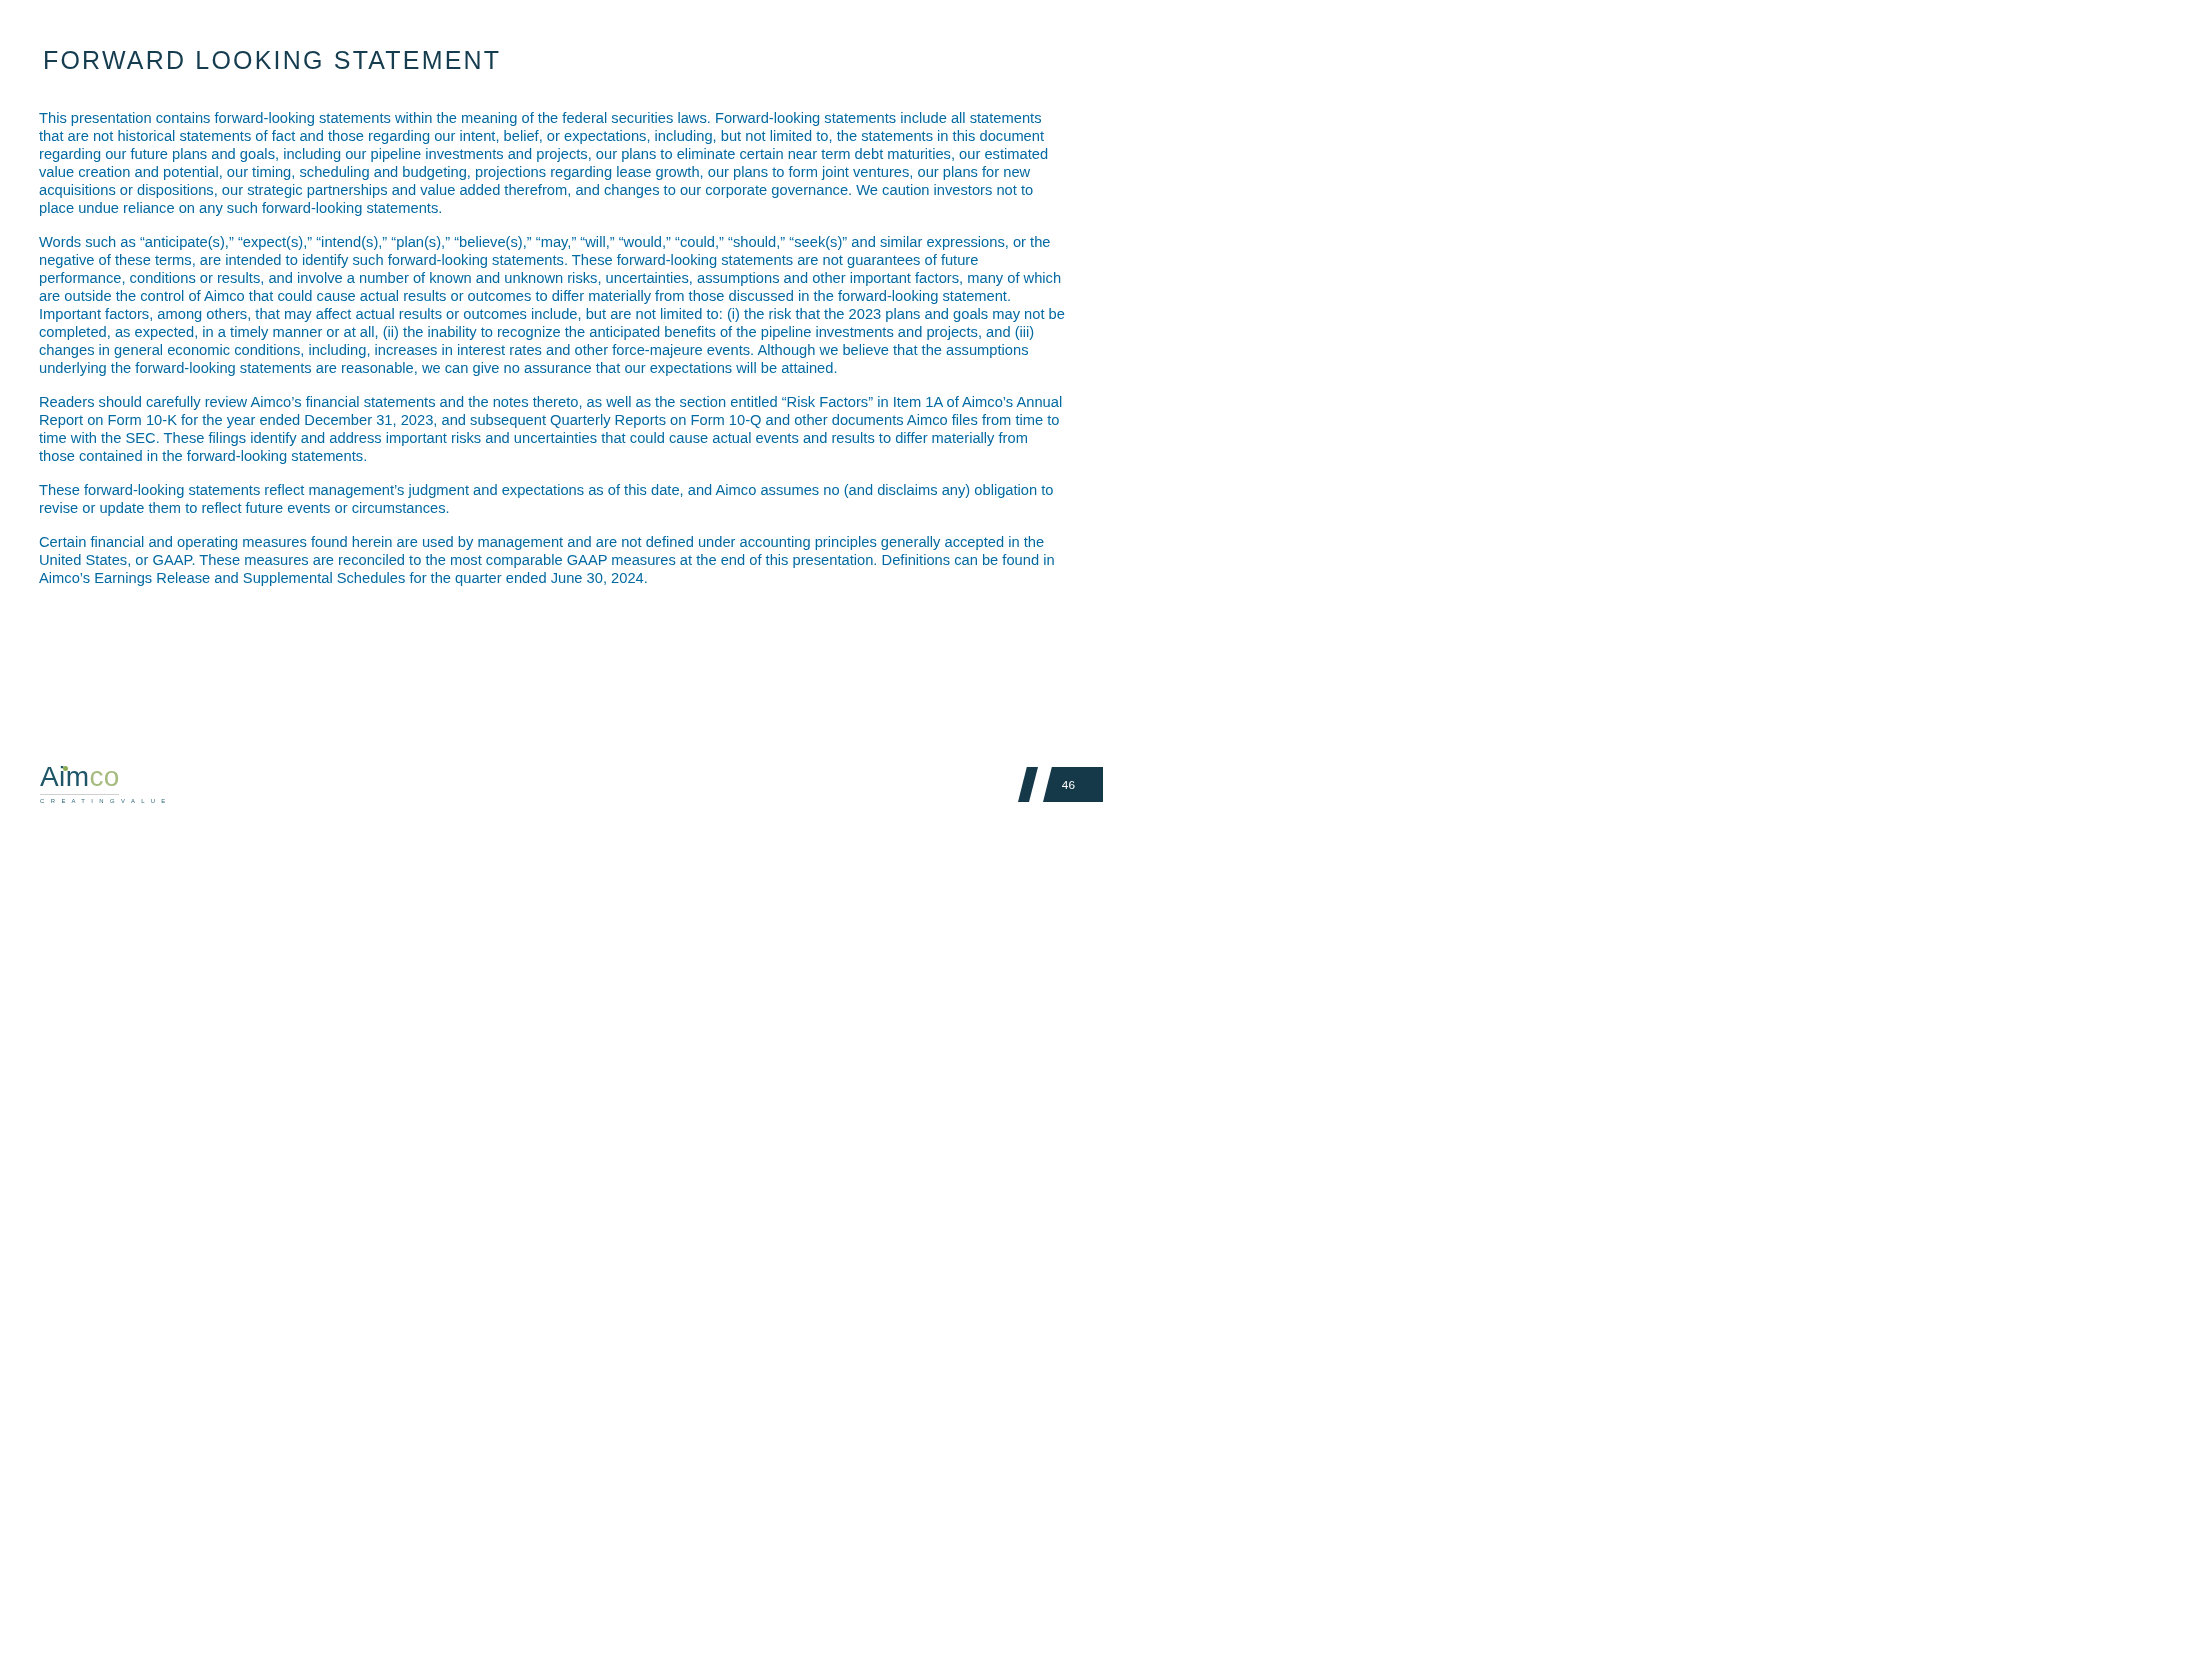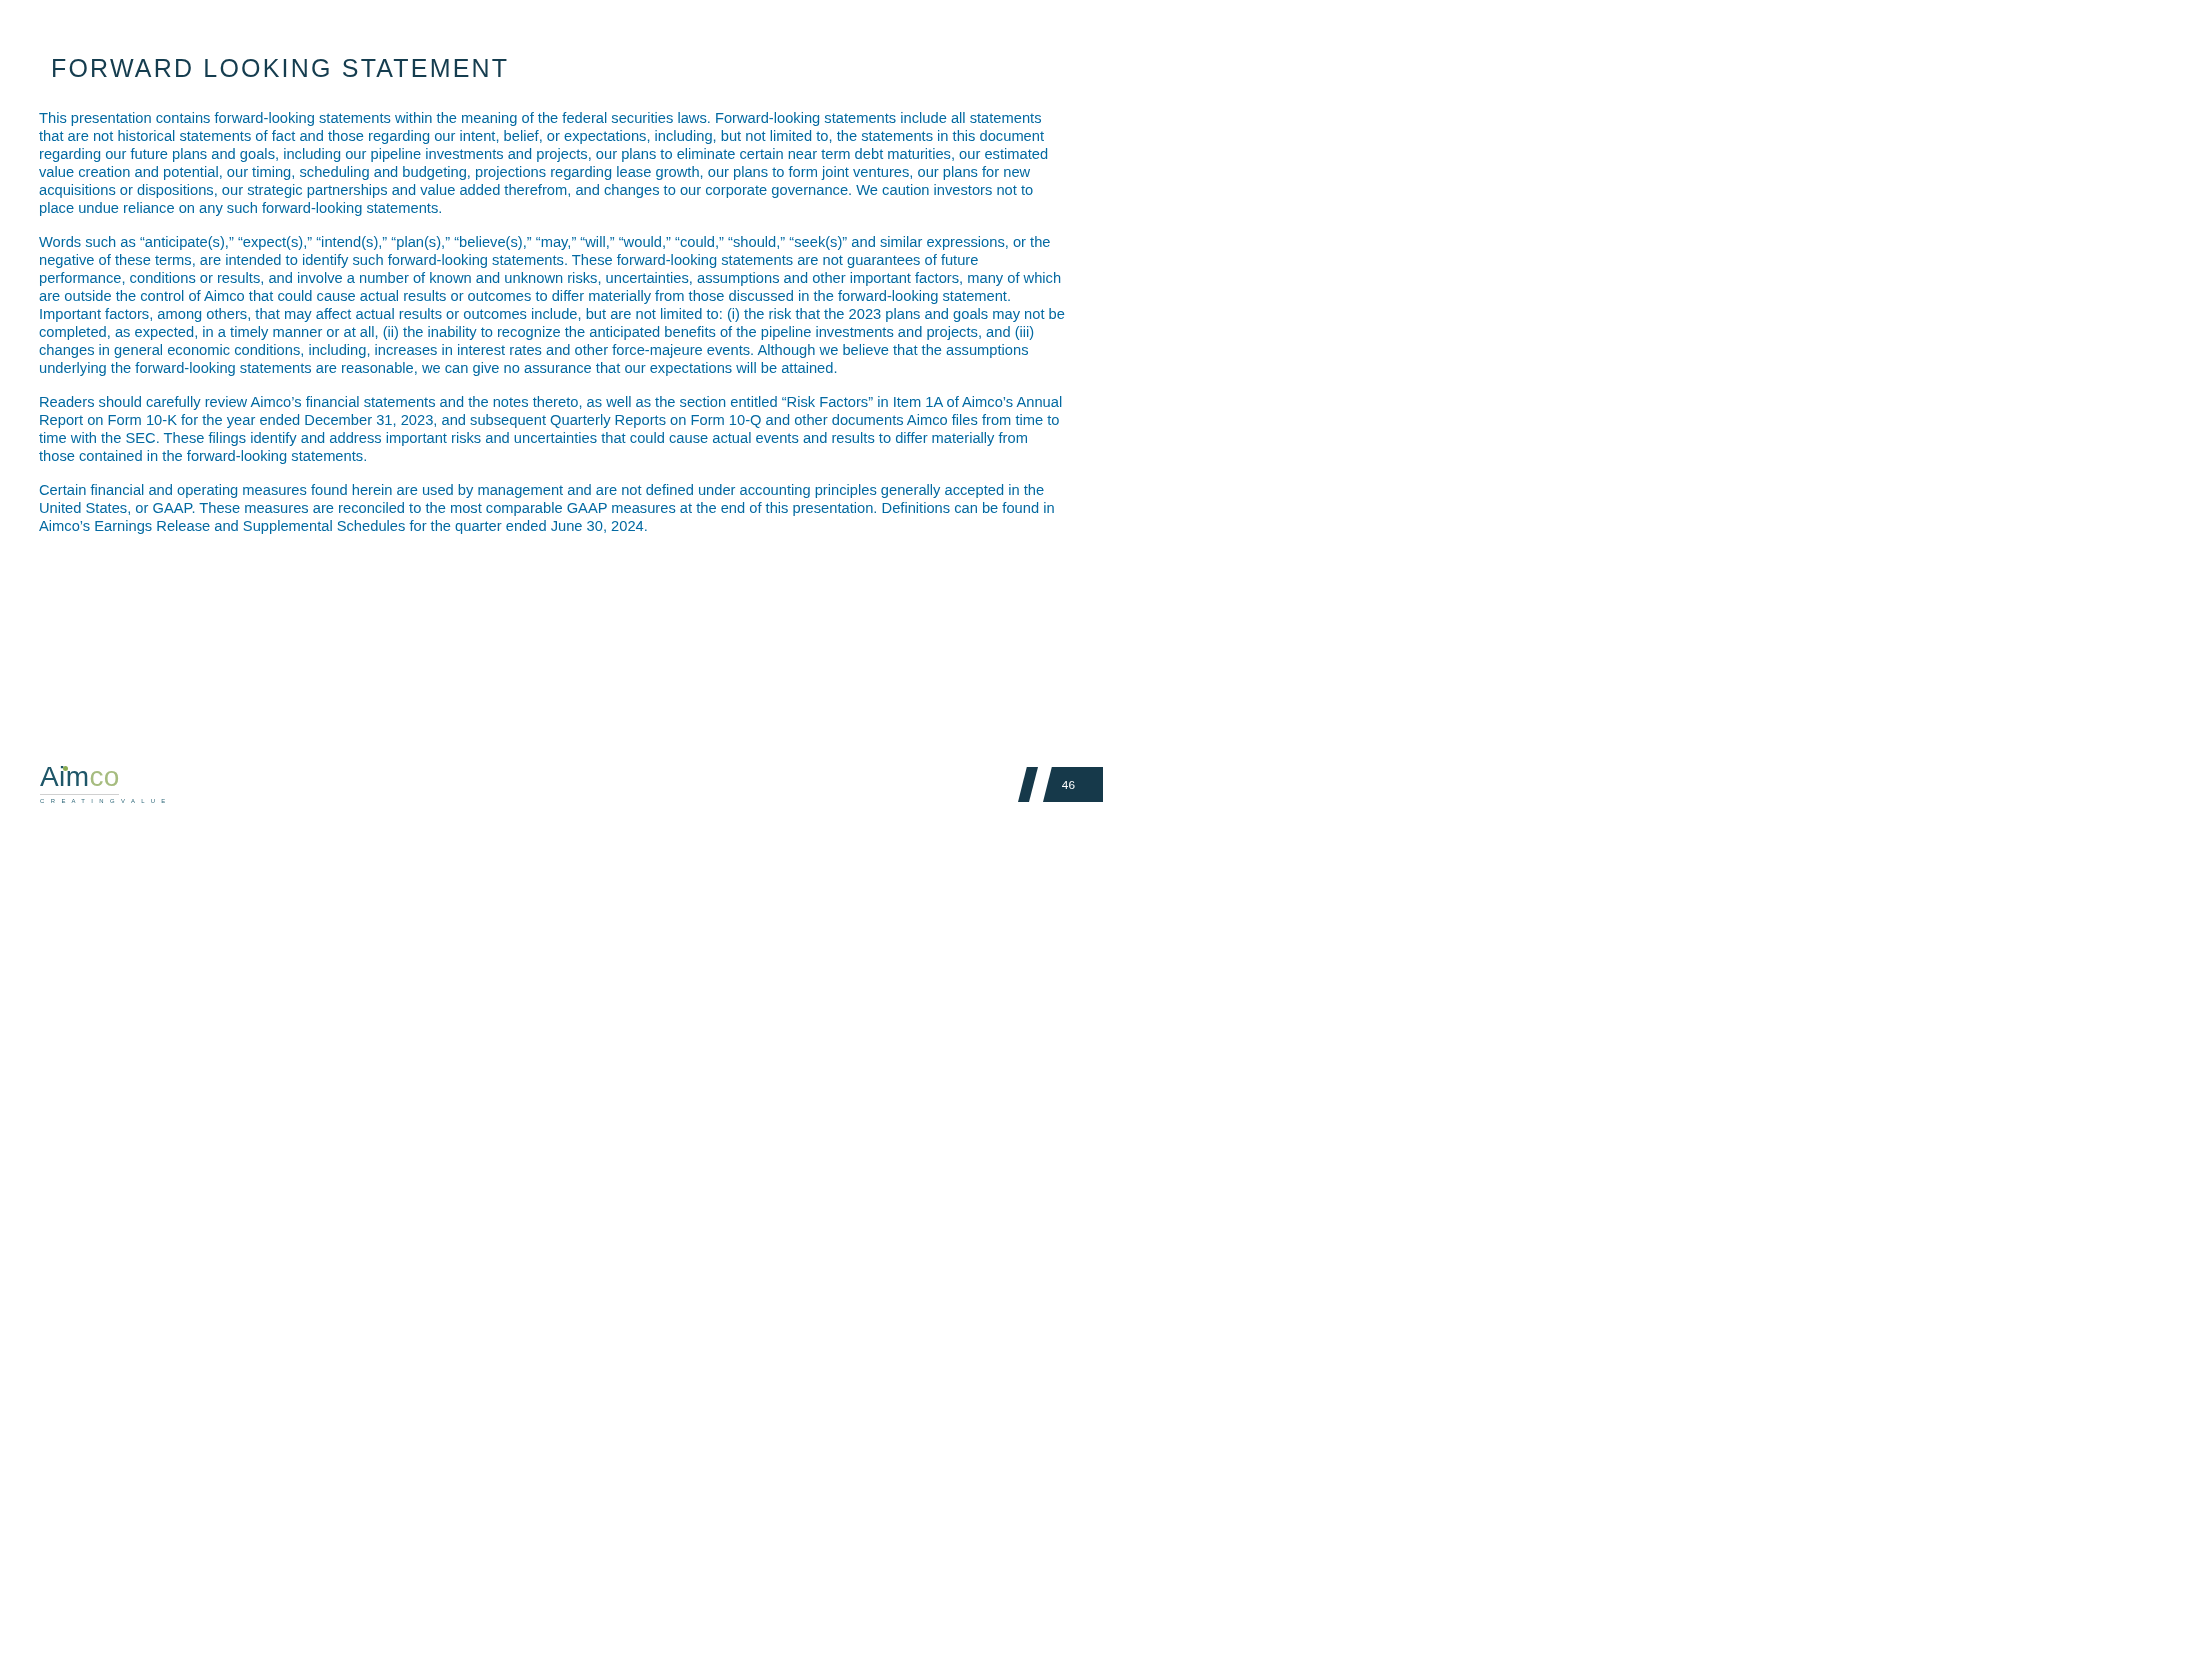--- a/index.html
+++ b/index.html
@@ -6,21 +6,21 @@
   .slide{
     position:relative;
     width:1103px;height:827px;
     background:#ffffff;
     overflow:hidden;
     font-family:"Liberation Sans", sans-serif;
   }
   .title{
     position:absolute;
     left:39px;top:42px;
-    margin:12px;
+    margin:4px;
     font-size:25px;
     font-weight:400;
     letter-spacing:2.2px;
     color:#153D4F;
     white-space:nowrap;
   }
   .body-text{
     position:absolute;
     left:39px;top:109px;
     width:1028px;
@@ -97,20 +97,21 @@
 <body>
 
 <div class="slide">
 
   <h1 class="title">FORWARD LOOKING STATEMENT</h1>
 
   <div class="body-text">
     <p>This presentation contains forward-looking statements within the meaning of the federal securities laws. Forward-looking statements include all statements that are not historical statements of fact and those regarding our intent, belief, or expectations, including, but not limited to, the statements in this document regarding our future plans and goals, including our pipeline investments and projects, our plans to eliminate certain near term debt maturities, our estimated value creation and potential, our timing, scheduling and budgeting, projections regarding lease growth, our plans to form joint ventures, our plans for new acquisitions or dispositions, our strategic partnerships and value added therefrom, and changes to our corporate governance. We caution investors not to place undue reliance on any such forward-looking statements.</p>
     <p>Words such as “anticipate(s),” “expect(s),” “intend(s),” “plan(s),” “believe(s),” “may,” “will,” “would,” “could,” “should,” “seek(s)” and similar expressions, or the negative of these terms, are intended to identify such forward-looking statements. These forward-looking statements are not guarantees of future performance, conditions or results, and involve a number of known and unknown risks, uncertainties, assumptions and other important factors, many of which are outside the control of Aimco that could cause actual results or outcomes to differ materially from those discussed in the forward-looking statement. Important factors, among others, that may affect actual results or outcomes include, but are not limited to: (i) the risk that the 2023 plans and goals may not be completed, as expected, in a timely manner or at all, (ii) the inability to recognize the anticipated benefits of the pipeline investments and projects, and (iii) changes in general economic conditions, including, increases in interest rates and other force-majeure events. Although we believe that the assumptions underlying the forward-looking statements are reasonable, we can give no assurance that our expectations will be attained.</p>
     <p>Readers should carefully review Aimco’s financial statements and the notes thereto, as well as the section entitled “Risk Factors” in Item 1A of Aimco’s Annual Report on Form 10-K for the year ended December 31, 2023, and subsequent Quarterly Reports on Form 10-Q and other documents Aimco files from time to time with the SEC. These filings identify and address important risks and uncertainties that could cause actual events and results to differ materially from those contained in the forward-looking statements.</p>
+    <p>These forward-looking statements reflect management’s judgment and expectations as of this date, and Aimco assumes no (and disclaims any) obligation to revise or update them to reflect future events or circumstances.</p>
     <p>Certain financial and operating measures found herein are used by management and are not defined under accounting principles generally accepted in the United States, or GAAP. These measures are reconciled to the most comparable GAAP measures at the end of this presentation. Definitions can be found in Aimco’s Earnings Release and Supplemental Schedules for the quarter ended June 30, 2024.</p>
   </div>
 
   <div class="logo">
     <div class="wordmark">
       <span class="teal">Aim</span><span class="green">co</span>
       <span class="idot"></span>
     </div>
     <div class="logo-rule"></div>
     <div class="tagline">C R E A T I N G   V A L U E</div>

